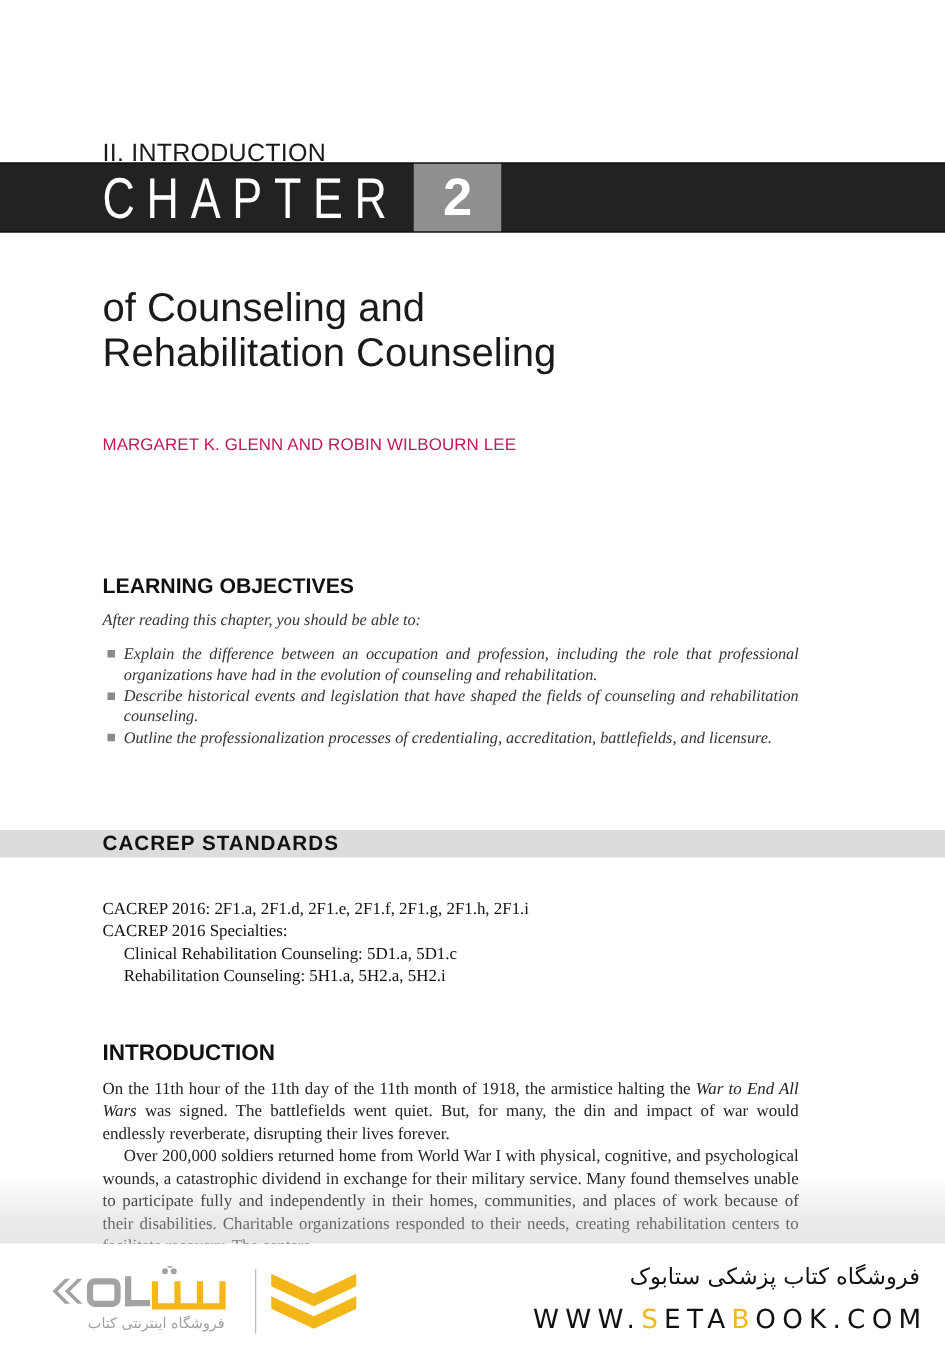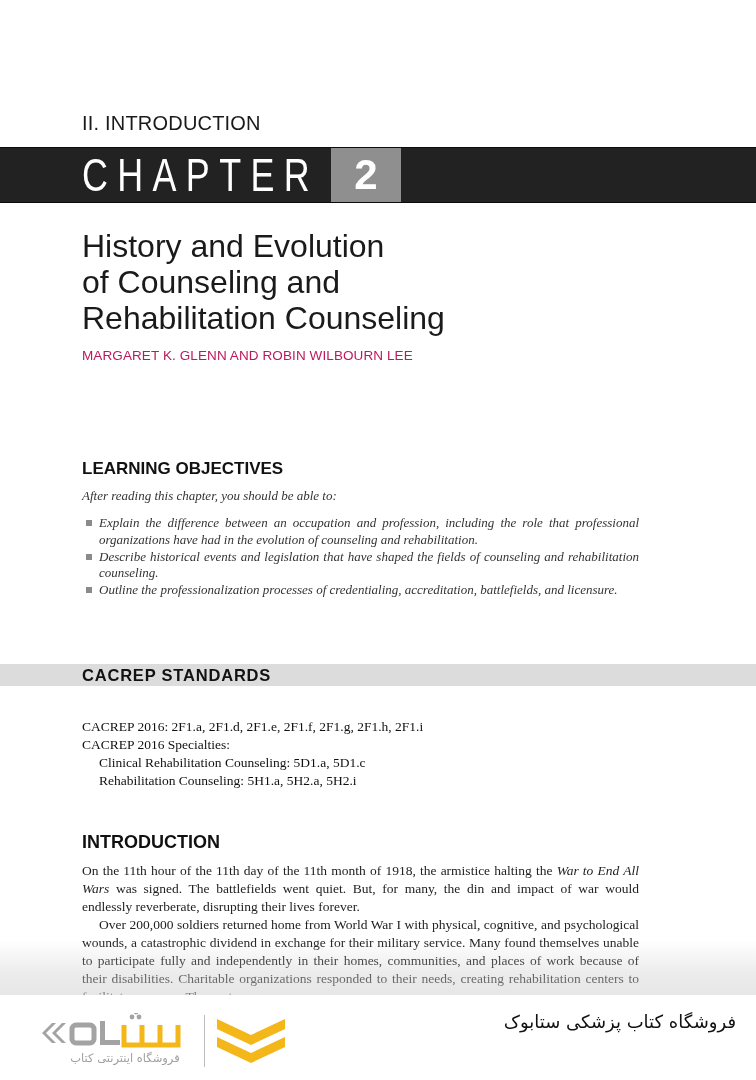--- a/index.html
+++ b/index.html
@@ -7,21 +7,21 @@
       width: 756px; height: 1080px; position: relative; overflow: hidden;
       background: #ffffff; color: #1e1e1e;
       font-family: "Liberation Serif", serif;
     }
     .sans { font-family: "Liberation Sans", sans-serif; }
     .part-label {
       position: absolute; left: 82px; top: 112px;
       font-size: 20px; color: #1a1a1a; letter-spacing: 0.2px;
     }
     .chapter-bar {
-      position: absolute; left: 0; top: 147px; width: 756px; height: 54px;
+      position: absolute; left: 0; top: 130px; width: 756px; height: 54px;
       background: #222222; border-top: 1px solid #0c0c0c; border-bottom: 1px solid #0c0c0c;
     }
     .chapter-word {
       position: absolute; left: 82px; top: 0px; height: 54px; line-height: 54px;
       font-size: 46px; color: #ffffff; letter-spacing: 12px; font-weight: 300;
       transform: scaleX(0.78); transform-origin: left center;
     }
     .chapter-num-box {
       position: absolute; left: 331px; top: 0; width: 70px; height: 54px;
       background: #8f8f8f;
@@ -116,21 +116,20 @@
 <div class="part-label sans">II. INTRODUCTION</div>
 
 <div class="chapter-bar">
   <span class="chapter-word sans">CHAPTER</span>
   <div class="chapter-num-box">
     <span class="chapter-num sans">2</span>
   </div>
 </div>
 
 <div class="title sans">
-  <div>History and Evolution</div>
   <div>of Counseling and</div>
   <div>Rehabilitation Counseling</div>
 </div>
 <div class="authors sans">MARGARET K. GLENN AND ROBIN WILBOURN LEE</div>
 
 <div class="section-heading lo-heading">LEARNING OBJECTIVES</div>
 <div class="lo-intro">After reading this chapter, you should be able to:</div>
 <ul class="lo-list">
   <li class="lo-item">
     <span class="lo-bullet"></span>
@@ -177,13 +176,14 @@
     <path d="M86 12 V32 H140 V12" fill="none" stroke="#f3b71a" stroke-width="5"></path>
     <path d="M104 12 V30 M122 12 V30" fill="none" stroke="#f3b71a" stroke-width="5"></path>
   </svg>
   <div class="logo-sub">فروشگاه اینترنتی کتاب</div>
   <div class="logo-divider"></div>
   <svg class="logo-mark" viewBox="0 0 72 50">
     <path d="M2 2 L36 18 L70 2 L70 12 L36 28 L2 12 Z" fill="#f3b71a"></path>
     <path d="M2 20 L36 36 L70 20 L70 30 L36 46 L2 30 Z" fill="#f3b71a"></path>
   </svg>
   <div class="shop-name">فروشگاه کتاب پزشکی ستابوک</div>
+  <div class="shop-url"><span>WWW.</span><span class="hl">S</span><span>ETA</span><span class="hl">B</span><span>OOK.COM</span></div>
 </div>
 
 </body></html>

